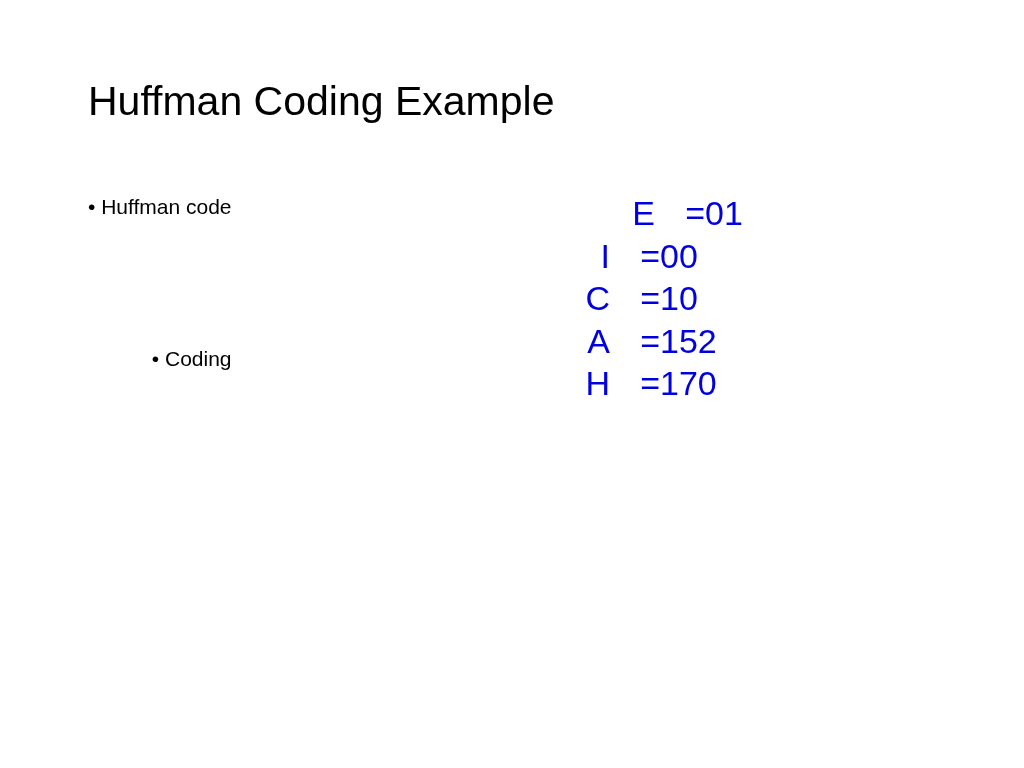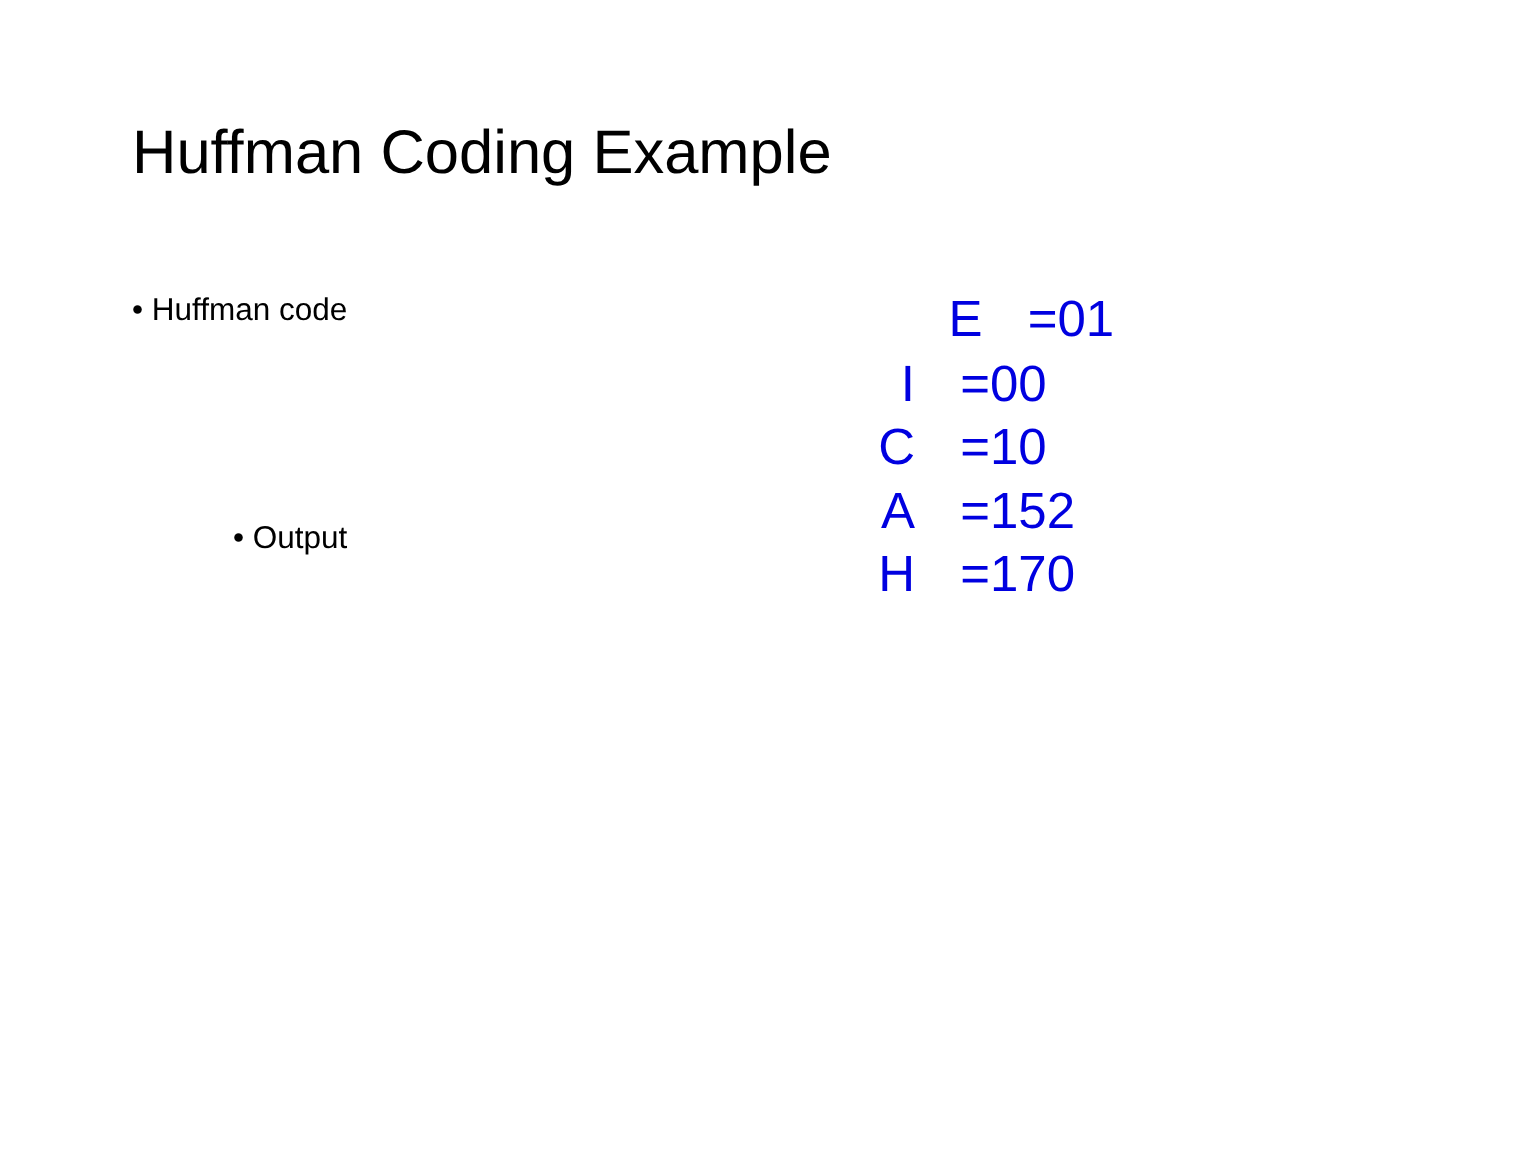--- a/index.html
+++ b/index.html
@@ -72,21 +72,21 @@
     }
   </style>
 </head>
 <body>
 
 <div class="slide-title">Huffman Coding Example</div>
 
 <div class="left-content">
   <div class="bullet-item">Huffman code</div>
   <div class="spacer-large"></div>
-  <div class="bullet-item">Output</div>
+  <div class="bullet-item">Coding</div>
   <div class="spacer-small"></div>
 </div>
 
 <div class="code-table">
   <div class="code-row row-e">
     <span class="code-letter">E</span>
     <span class="code-eq">=</span>
     <span class="code-val">01</span>
   </div>
   <div class="code-row">

